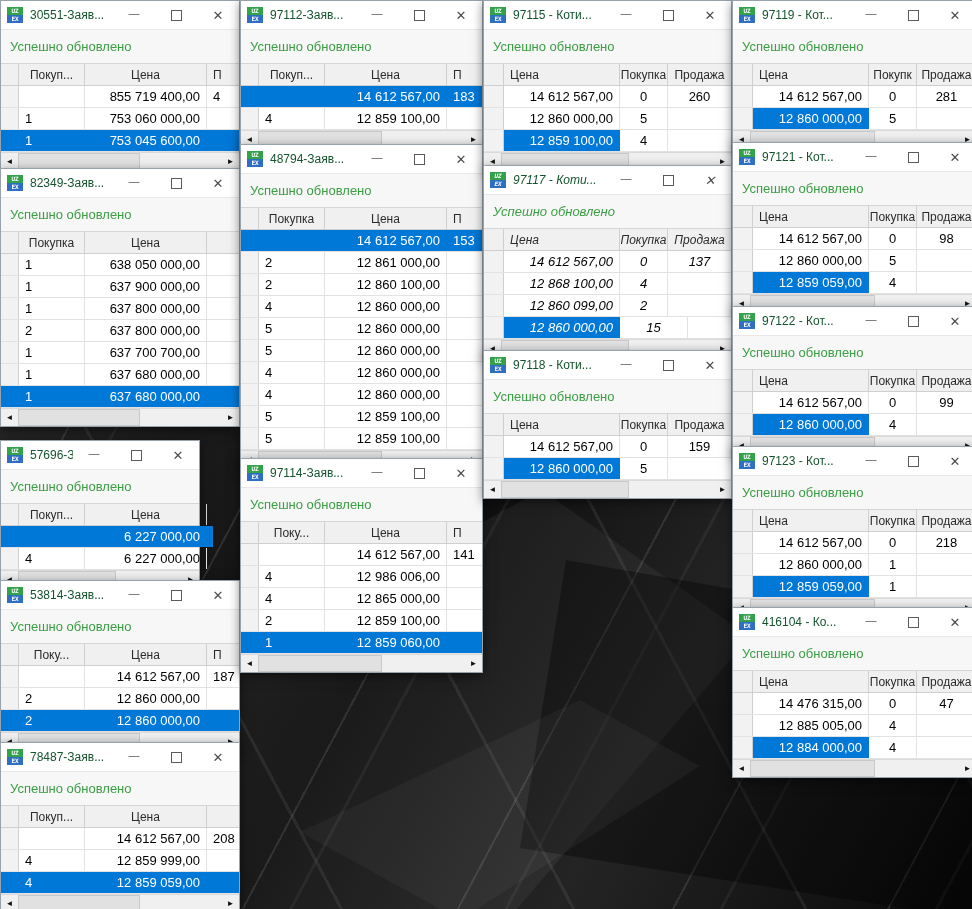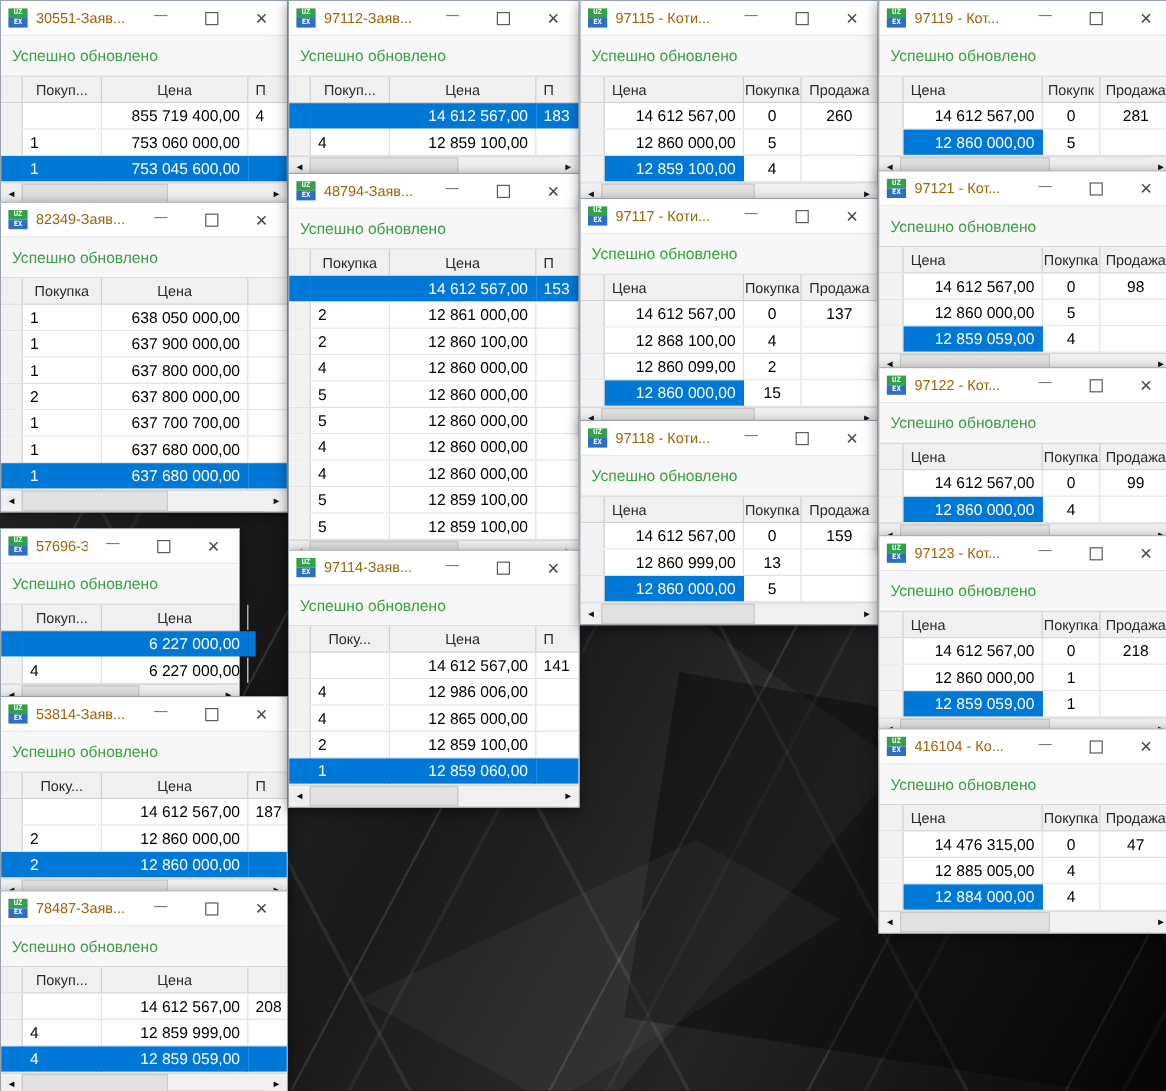--- a/index.html
+++ b/index.html
@@ -23,21 +23,21 @@
   .wp-shape.s3{left:300px;top:700px;width:400px;height:220px;background:rgba(255,255,255,0.04);clip-path:polygon(0 60%,70% 0,100% 30%,40% 100%);}
 
   
   .window{
     position:absolute;background:#fff;border:1px solid #98a2ad;
     box-shadow:0 3px 10px rgba(0,0,0,.5);box-sizing:border-box;
   }
   .titlebar{height:28px;display:flex;align-items:center;background:#fff;padding-left:6px;overflow:hidden;}
   .app-icon{width:16px;height:16px;display:flex;flex-direction:column;margin-right:7px;flex:0 0 auto;}
   .app-icon .half{flex:1;color:#fff;font-size:6px;line-height:8px;font-weight:bold;text-align:center;font-family:"DejaVu Sans Mono",monospace;letter-spacing:0;}
-  .title{flex:1 1 auto;font-size:12px;color:#a16207;white-space:nowrap;overflow:hidden;}
+  .title{flex:1 1 auto;font-size:12px;color:#14532d;white-space:nowrap;overflow:hidden;}
   .cap-btns{display:flex;flex:0 0 auto;height:28px;}
   .cap-btn{width:42px;height:28px;display:flex;align-items:center;justify-content:center;color:#555;font-size:12px;}
   .cap-btn .min-glyph{font-size:11px;position:relative;top:-2px;}
   .cap-btn .max-box{width:9px;height:9px;border:1px solid #5a5a5a;display:block;}
   .cap-btn.close{font-size:13px;color:#4d4d4d;}
   .statusbar{height:33px;background:#f7f7f7;border-top:1px solid #e8e8e8;border-bottom:1px solid #d6d6d6;display:flex;align-items:center;padding-left:9px;font-size:13px;}
 
   
   .thead{display:flex;height:21px;background:#f0f0f0;border-bottom:1px solid #cfcfcf;font-size:12px;color:#2b2b2b;}
   .th{box-sizing:border-box;border-right:1px solid #cfcfcf;display:flex;align-items:center;justify-content:center;overflow:hidden;white-space:nowrap;height:100%;}
@@ -613,21 +613,21 @@
         <span class="td center" style="flex: 1 1 auto; border-right: none;"></span>
       </div>
       <div class="hscroll">
         <span class="sarrow">◄</span>
         <span class="strack">
           <span class="sthumb"></span>
         </span>
         <span class="sarrow">►</span>
       </div>
     </div>
-    <div class="window" style="left: 483px; top: 165px; width: 249px; z-index: 19;">
+    <div class="window" style="left: 483px; top: 165px; width: 249px; z-index: 19; font-style: italic;">
       <div class="titlebar">
         <span class="app-icon">
           <span class="half" style="background: rgb(51, 160, 74);">UZ</span>
           <span class="half" style="background: rgb(47, 111, 193);">EX</span>
         </span>
         <span class="title">97117 - Коти...</span>
         <span class="cap-btns">
           <span class="cap-btn">
             <span class="min-glyph">—</span>
           </span>
@@ -662,21 +662,21 @@
       </div>
       <div class="tr">
         <span class="td selcol" style="width: 20px; flex: 0 0 auto;"></span>
         <span class="td num" style="width: 116px; flex: 0 0 auto;">12 860 099,00</span>
         <span class="td center" style="width: 48px; flex: 0 0 auto;">2</span>
         <span class="td center" style="flex: 1 1 auto; border-right: none;"></span>
       </div>
       <div class="tr">
         <span class="td selcol" style="width: 20px; flex: 0 0 auto;"></span>
         <span class="td num cell-selected" style="width: 116px; flex: 0 0 auto;">12 860 000,00</span>
-        <span class="td center" style="width: 48px; flex: 0 0 auto;">15</span>
+        <span class="td center" style="width: 68px; flex: 0 0 auto;">15</span>
         <span class="td center" style="flex: 1 1 auto; border-right: none;"></span>
       </div>
       <div class="hscroll">
         <span class="sarrow">◄</span>
         <span class="strack">
           <span class="sthumb"></span>
         </span>
         <span class="sarrow">►</span>
       </div>
     </div>
@@ -709,26 +709,20 @@
         <span class="th " style="flex: 1 1 auto; border-right: none;">Продажа</span>
       </div>
       <div class="tr">
         <span class="td selcol" style="width: 20px; flex: 0 0 auto;"></span>
         <span class="td num" style="width: 116px; flex: 0 0 auto;">14 612 567,00</span>
         <span class="td center" style="width: 48px; flex: 0 0 auto;">0</span>
         <span class="td center" style="flex: 1 1 auto; border-right: none;">159</span>
       </div>
       <div class="tr">
         <span class="td selcol" style="width: 20px; flex: 0 0 auto;"></span>
-        <span class="td num" style="width: 116px; flex: 0 0 auto;">12 860 999,00</span>
-        <span class="td center" style="width: 48px; flex: 0 0 auto;">13</span>
-        <span class="td center" style="flex: 1 1 auto; border-right: none;"></span>
-      </div>
-      <div class="tr">
-        <span class="td selcol" style="width: 20px; flex: 0 0 auto;"></span>
         <span class="td num cell-selected" style="width: 116px; flex: 0 0 auto;">12 860 000,00</span>
         <span class="td center" style="width: 48px; flex: 0 0 auto;">5</span>
         <span class="td center" style="flex: 1 1 auto; border-right: none;"></span>
       </div>
       <div class="hscroll">
         <span class="sarrow">◄</span>
         <span class="strack">
           <span class="sthumb"></span>
         </span>
         <span class="sarrow">►</span>

